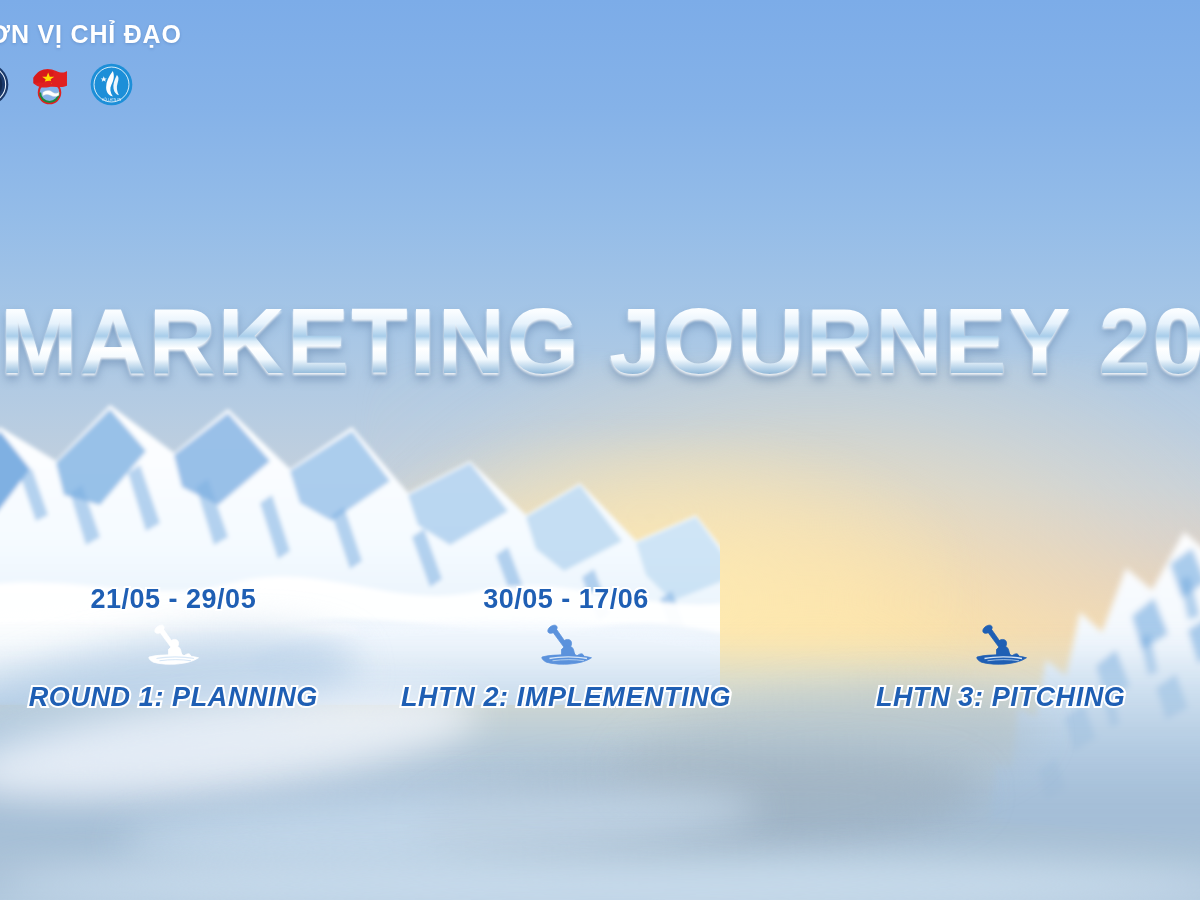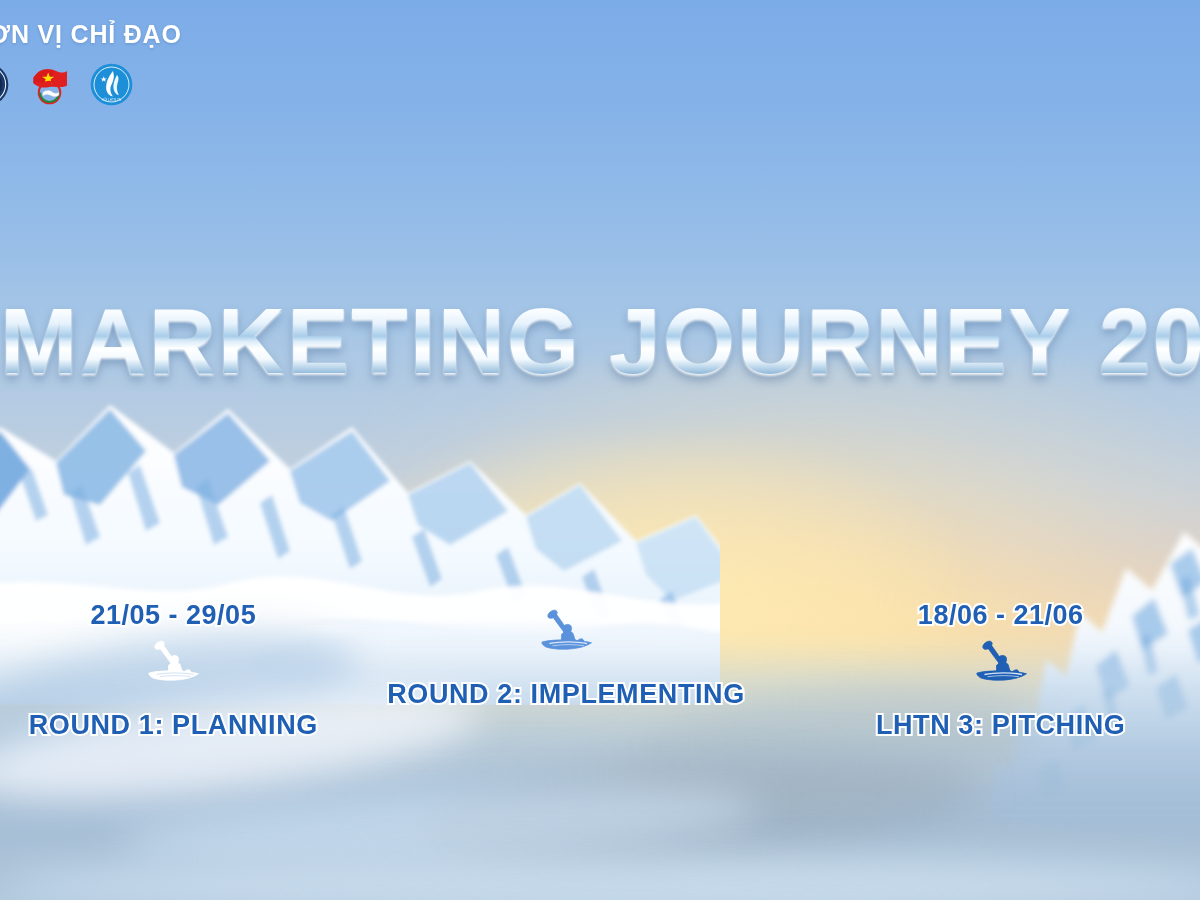--- a/index.html
+++ b/index.html
@@ -202,23 +202,24 @@
     background-clip:text;
     color:transparent;
     -webkit-text-fill-color:transparent;
     filter:drop-shadow(0 2px 1px rgba(255,255,255,0.85))
            drop-shadow(0 5px 5px rgba(60,95,140,0.35));
   }
 
   
   .rounds {
     position:absolute;
-    left:0; right:0; top:600px;
+    left:0; right:0; top:584px;
     z-index:6;
     display:flex;
+    align-items:flex-end;
   }
   .round {
     flex:1 1 0;
     display:flex;
     flex-direction:column;
     align-items:center;
   }
   .round-1 { margin-left:-26px; }
   .round-2 { margin-left:-6px; }
   .round-3 { margin-left:36px; }
@@ -233,29 +234,30 @@
     paint-order:stroke fill;
     text-shadow:0 1px 2px rgba(255,255,255,0.9);
   }
   .round-icon {
     margin-top:6px;
     width:72px; height:54px;
   }
   .round-icon svg { display:block; width:100%; height:100%; }
 
   .round-name {
-    margin-top:19px;
+    margin-top:7px;
     font-size:27px;
     font-weight:700;
     letter-spacing:0.6px;
     color:#1F5FB4;
     white-space:nowrap;
     -webkit-text-stroke:4px #FFFFFF;
     paint-order:stroke fill;
     text-shadow:0 1px 2px rgba(255,255,255,0.85);
+    font-style:italic;
   }
 </style>
 </head>
 <body>
 
 <div class="poster">
 
   <div class="sky"></div>
   <div class="sunglow"></div>
   <div class="sunglow2"></div>
@@ -442,40 +444,40 @@
             <path d="M16,48 C30,44 64,44 82,49 C70,58 40,60 22,55 C18,53 15,50 16,48 Z"></path>
           </g>
           <path d="M26,50 C40,47 62,47 76,50" fill="none" stroke="#CFE2F5" stroke-width="1.6" opacity="0.8"></path>
           <path d="M30,53 C44,51 60,51 72,53" fill="none" stroke="#BBD6F0" stroke-width="1.2" opacity="0.7"></path>
         </svg>
       </div>
       <div class="round-name">ROUND 1: PLANNING</div>
     </div>
 
     <div class="round round-2">
+      <div class="round-date">30/05 - 17/06</div>
       <div class="round-icon">
         <svg viewBox="0 0 96 72">
           <g fill="#5B92DC" stroke="#5B92DC" stroke-width="1">
             <path d="M28,10 C30,8 34,9 36,12 L50,32 L46,36 L32,17 C30,14 27,12 28,10 Z"></path>
             <ellipse cx="30" cy="11" rx="7" ry="4.4" transform="rotate(-36 30 11)"></ellipse>
             <ellipse cx="66" cy="49" rx="6.4" ry="4" transform="rotate(-36 66 49)"></ellipse>
             <path d="M50,32 L62,47 L58,50 L46,36 Z"></path>
             <circle cx="50" cy="30" r="5.4"></circle>
             <path d="M46,34 C50,32 56,33 58,38 L60,46 L42,46 L42,38 Z"></path>
             <path d="M16,48 C30,44 64,44 82,49 C70,58 40,60 22,55 C18,53 15,50 16,48 Z"></path>
           </g>
           <path d="M26,50 C40,47 62,47 76,50" fill="none" stroke="#EAF3FC" stroke-width="1.8" opacity="0.85"></path>
           <path d="M30,53 C44,51 60,51 72,53" fill="none" stroke="#D5E7F8" stroke-width="1.3" opacity="0.7"></path>
         </svg>
       </div>
-      <div class="round-name">ROUND 2: IMPLEMENTING</div>
+      <div class="round-name">LHTN 2: IMPLEMENTING</div>
     </div>
 
     <div class="round round-3">
-      <div class="round-date">18/06 - 21/06</div>
       <div class="round-icon">
         <svg viewBox="0 0 96 72">
           <g fill="#1F5FB4" stroke="#1F5FB4" stroke-width="1">
             <path d="M28,10 C30,8 34,9 36,12 L50,32 L46,36 L32,17 C30,14 27,12 28,10 Z"></path>
             <ellipse cx="30" cy="11" rx="7" ry="4.4" transform="rotate(-36 30 11)"></ellipse>
             <ellipse cx="66" cy="49" rx="6.4" ry="4" transform="rotate(-36 66 49)"></ellipse>
             <path d="M50,32 L62,47 L58,50 L46,36 Z"></path>
             <circle cx="50" cy="30" r="5.4"></circle>
             <path d="M46,34 C50,32 56,33 58,38 L60,46 L42,46 L42,38 Z"></path>
             <path d="M16,48 C30,44 64,44 82,49 C70,58 40,60 22,55 C18,53 15,50 16,48 Z"></path>

